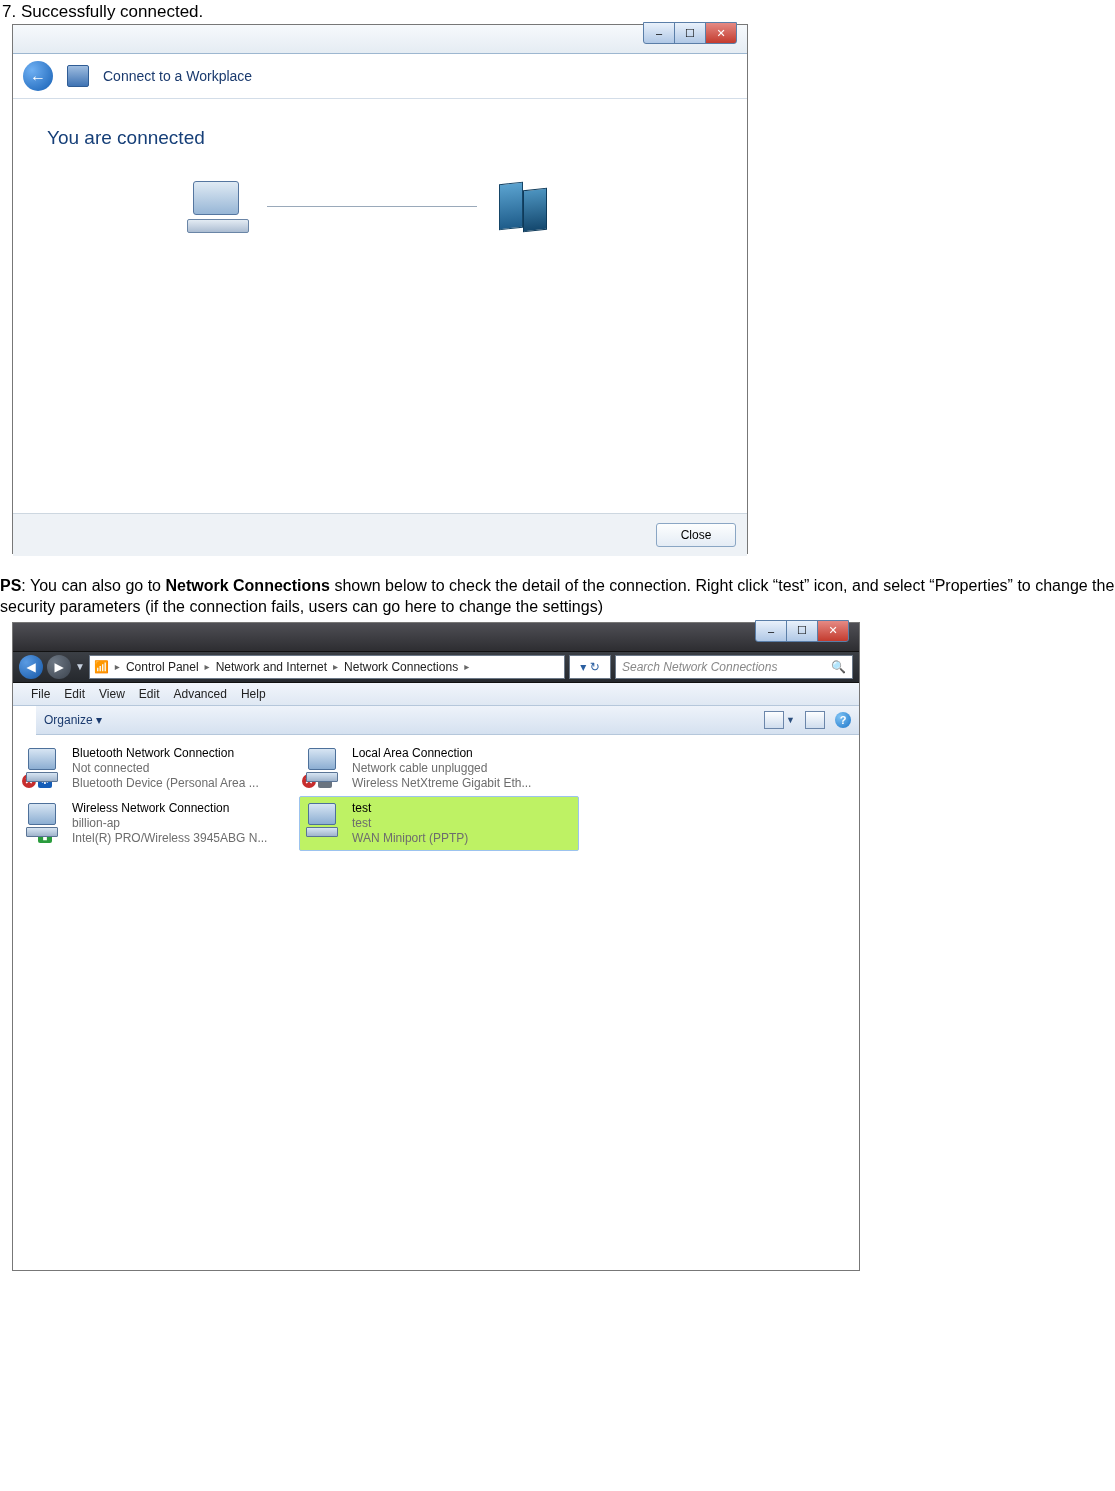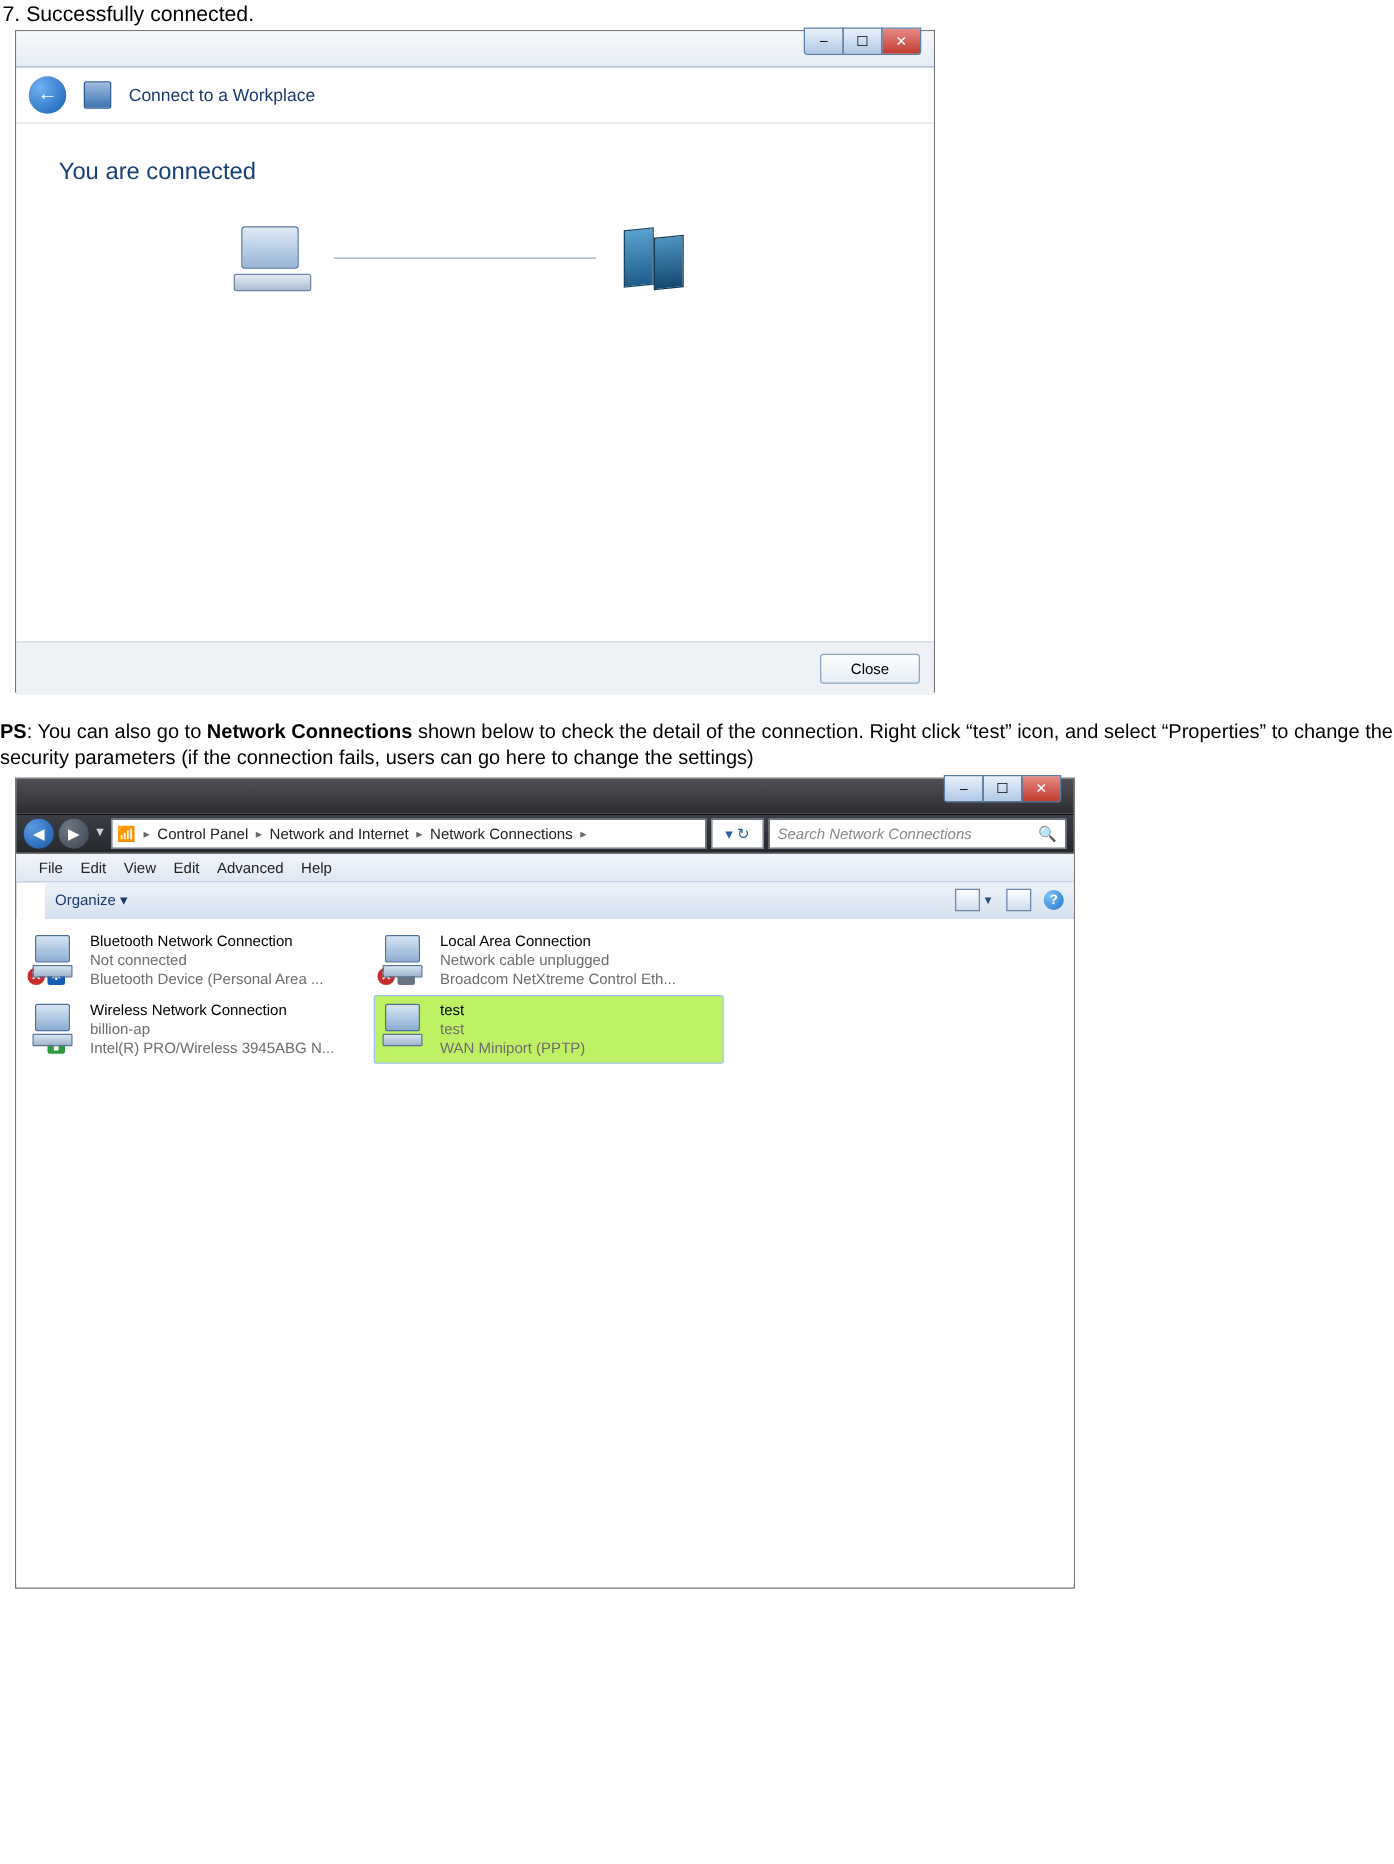--- a/index.html
+++ b/index.html
@@ -363,21 +363,21 @@
           </div>
         </div>
         <div class="conn-item">
           <div class="conn-icon">
             <div class="x-badge">✕</div>
             <div class="sub-badge eth">⎓</div>
           </div>
           <div class="conn-text">
             <div class="l1">Local Area Connection</div>
             <div class="l2">Network cable unplugged</div>
-            <div class="l3">Broadcom NetXtreme Control Eth...</div>
+            <div class="l3">Wireless NetXtreme Gigabit Eth...</div>
           </div>
         </div>
         <div class="conn-item">
           <div class="conn-icon">
             <div class="sub-badge wifi">▮</div>
           </div>
           <div class="conn-text">
             <div class="l1">Wireless Network Connection</div>
             <div class="l2">billion-ap</div>
             <div class="l3">Intel(R) PRO/Wireless 3945ABG N...</div>

